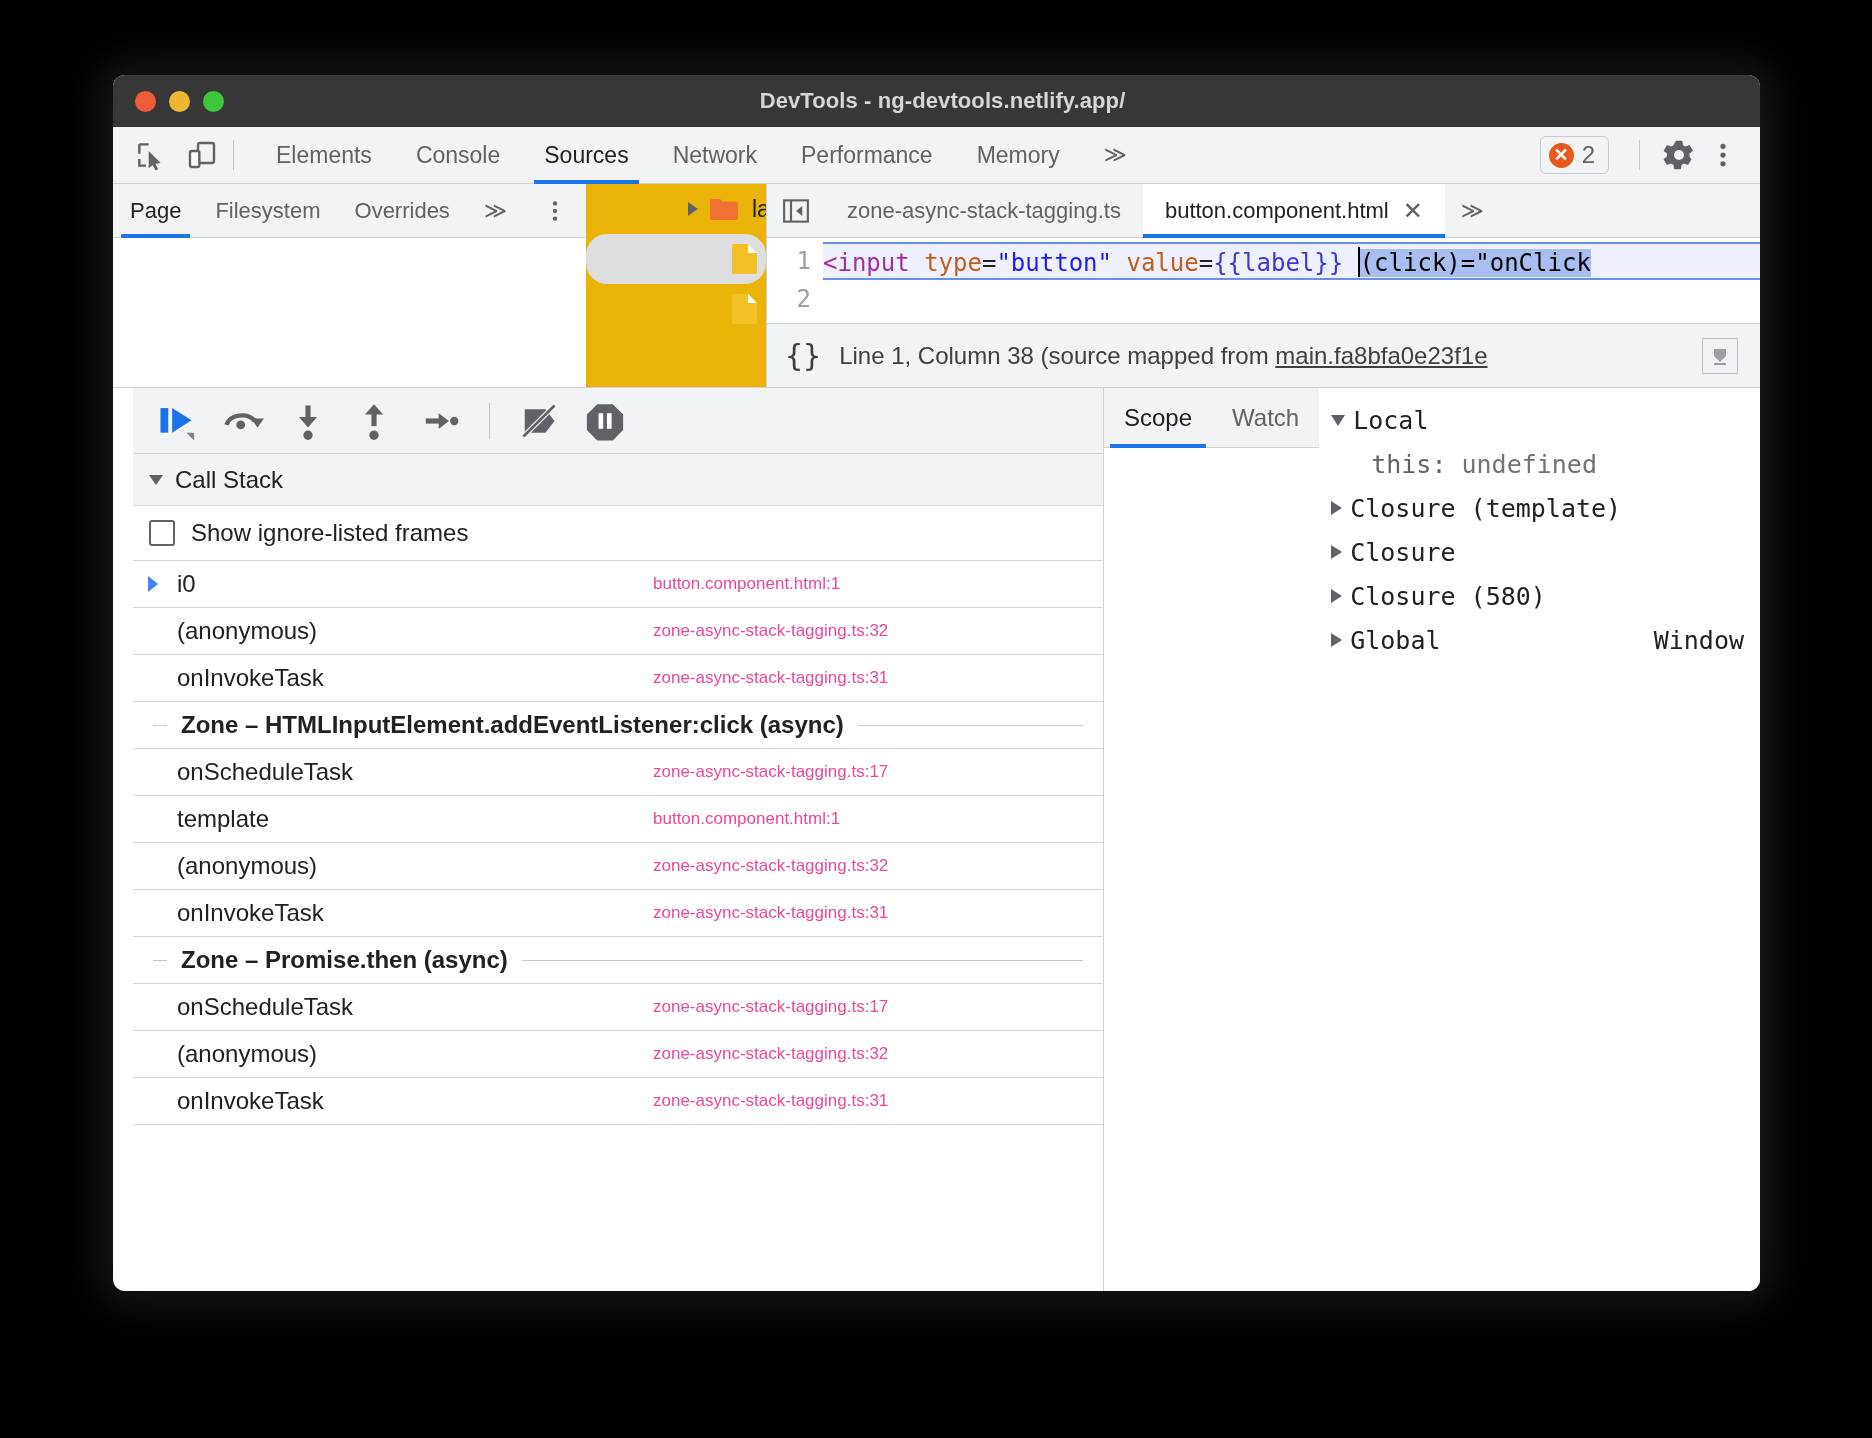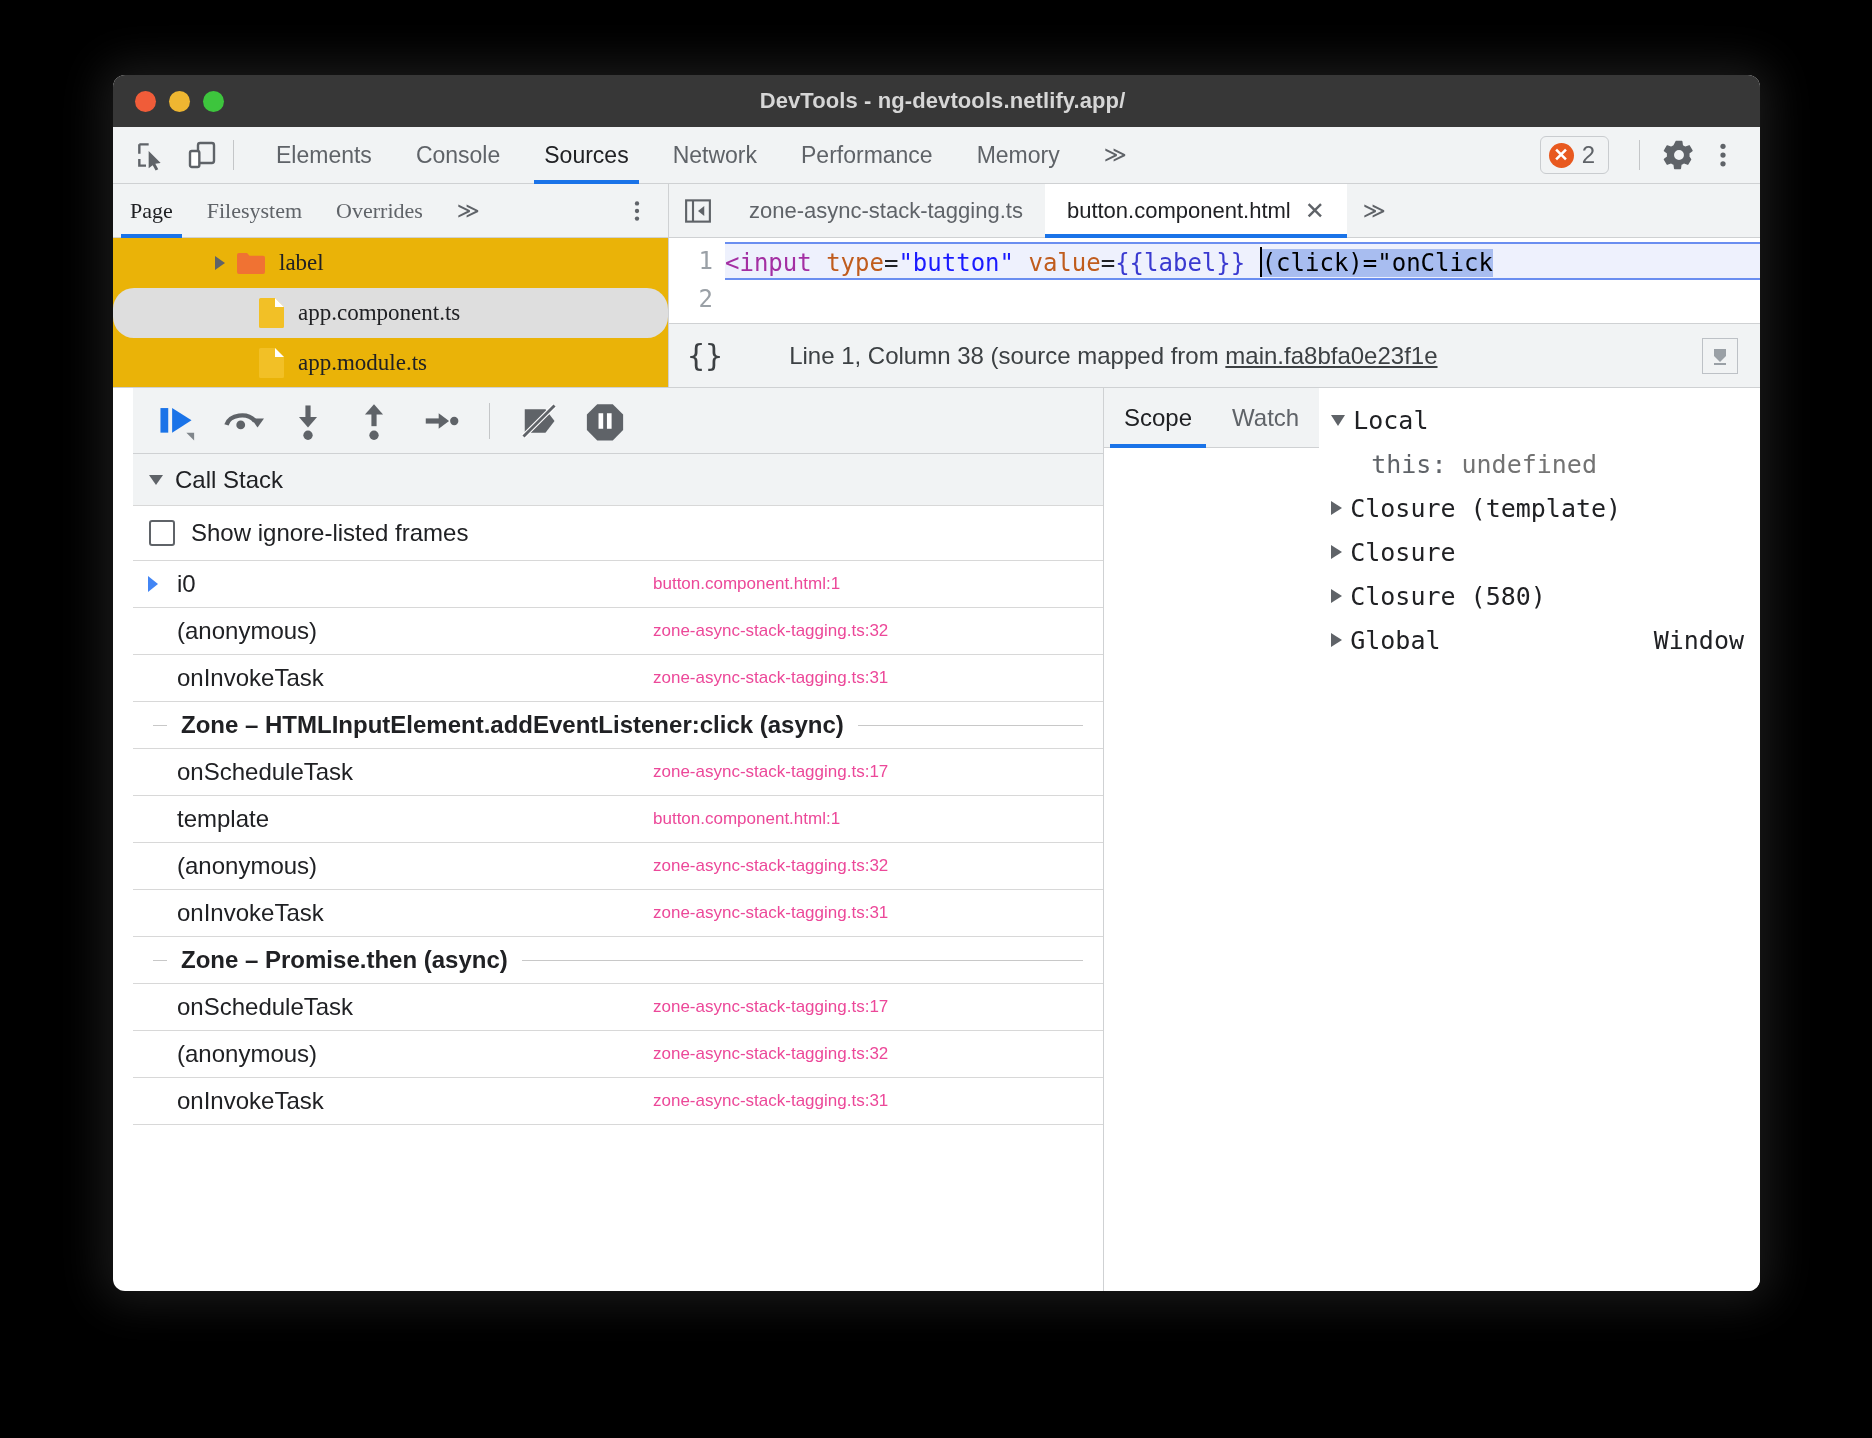--- a/index.html
+++ b/index.html
@@ -82,21 +82,21 @@
     color: #fff; font-size: 18px; font-weight: bold;
     display: flex; align-items: center; justify-content: center;
     line-height: 1;
   }
   .errcount { font-size: 24px; color: #5f6368; }
   .tb-sep { width: 1px; height: 30px; background: #c4c6c8; margin: 0 16px; }
   .gear, .kebab { width: 42px; height: 42px; display: flex; align-items: center; justify-content: center; cursor: pointer; }
 
   
   .upper { display: flex; flex: none; height: 204px; border-bottom: 1px solid #cfd1d3; }
-  .nav-pane { width: 556px; border-right: 1px solid #cfd1d3; display: flex; flex-direction: column; background:#fff;font-family:Liberation Serif, serif;}
+  .nav-pane { width: 654px; border-right: 1px solid #cfd1d3; display: flex; background:#fff;}
   .nav-tabs {
     height: 54px; background: #f1f3f4; display: flex; align-items: stretch;
     border-bottom: 1px solid #cfd1d3; position: relative;
   }
   .ntab {
     display: flex; align-items: center; padding: 0 17px;
     font-size: 22px; color: #5f6368; cursor: pointer; position: relative;
   }
   .ntab.active { color: #202124; }
   .ntab.active::after {
@@ -147,21 +147,21 @@
   .brace { color:#3a3ad0; }
   .sel { background:#a8bdf0; }
   .caret { display:inline-block; width:2px; height:30px; background:#000; vertical-align:-6px; }
 
   .status-bar {
     height: 64px; background:#f1f3f4; border-top:1px solid #cfd1d3;
     display:flex; align-items:center; padding-left: 18px; gap: 18px;
     font-size: 24px; color:#3c4043; flex:none;
   }
   .braces { font-family:"DejaVu Sans Mono", monospace; font-size: 30px; color:#3c4043; cursor:pointer; }
-  .status-text { white-space:nowrap; overflow:hidden; flex:1;margin-left:48px; }
+  .status-text { white-space:nowrap; overflow:hidden; flex:1; }
   .status-text a { color:#3c4043; text-decoration:underline; cursor:pointer; }
   .dl-btn {
     width:36px; height:36px; border:1px solid #bdc1c6; margin-right:22px;
     display:flex; align-items:center; justify-content:center; cursor:pointer; flex:none;
     background:#f1f3f4;
   }
 
   
   .lower { flex:1; display:flex; min-height:0; }
   .debug-pane { width: 971px; border-right:1px solid #cfd1d3; display:flex; flex-direction:column; min-height:0; background:#fff;margin-left:20px;}

